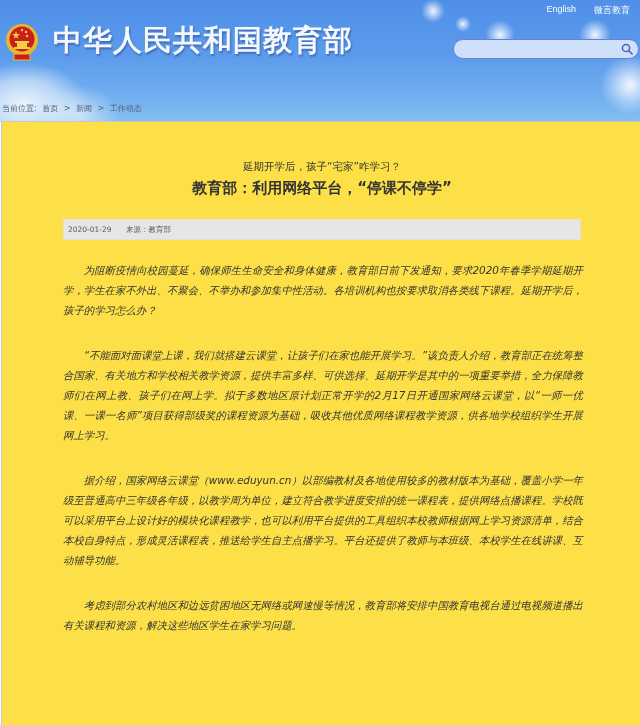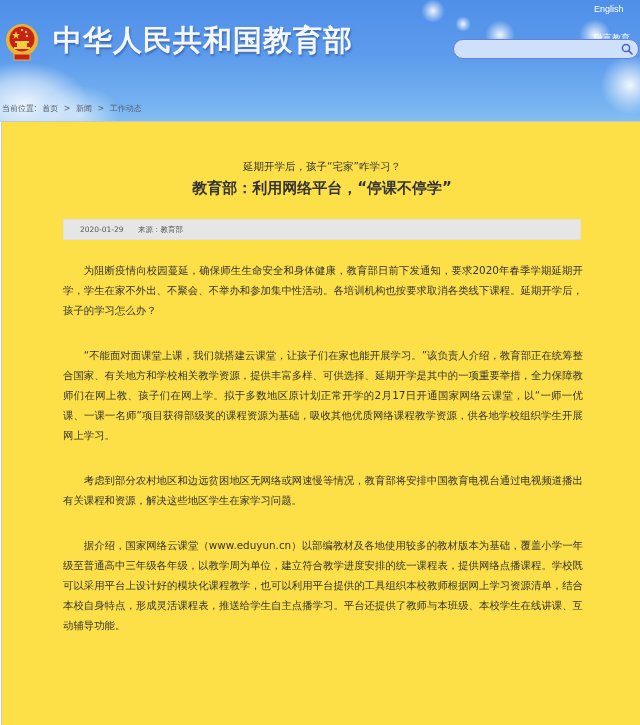--- a/index.html
+++ b/index.html
@@ -39,21 +39,21 @@
   }
   .site-subtitle {
     position: absolute; left: 54px; top: 53px;
     font-family: "Liberation Sans", sans-serif;
     font-size: 10.5px; color: #ffffff; letter-spacing: 0.2px;
     text-shadow: 0 1px 1px rgba(40,70,140,0.5);
     white-space: nowrap;
   }
   .top-links {
     position: absolute; right: 10px; top: 4px; display: flex; gap: 18px;
-    font-family: "Liberation Sans", sans-serif; font-size: 9px; color: #ffffff; flex-direction: column;
+    font-family: "Liberation Sans", sans-serif; font-size: 9px; color: #ffffff;
   }
   .top-links span { cursor: pointer; }
   .search-box {
     position: absolute; left: 453px; top: 39px; width: 186px; height: 20px;
     background: #cfe0fb; border: 1.5px solid #6a7fd6; border-radius: 10px;
   }
   .search-box input {
     position: absolute; left: 8px; top: 2px; width: 150px; height: 14px;
     background: transparent; border: none; outline: none; font-size: 10px;
   }
@@ -76,28 +76,28 @@
     position: absolute; left: 0; width: 640px; top: 38px; text-align: center;
     font-size: 10.5px; color: #333333;
   }
   .headline {
     position: absolute; left: 0; width: 640px; top: 57px; text-align: center;
     font-size: 15px; font-weight: bold; color: #333333;
   }
   .meta-bar {
     position: absolute; left: 61px; top: 97px; width: 518px; height: 21px;
     background: #e6e6e6; border: 1px solid #e0e0e0;
-    font-size: 7.5px; color: #555555; line-height: 19px; padding-left: 16px;
+    font-size: 7.5px; color: #555555; line-height: 19px; padding-left: 4px;
   }
   .meta-bar span { margin-right: 12px; }
   .article {
     position: absolute; left: 61px; top: 138px; width: 520px;
     font-size: 10.4px; color: #333333; line-height: 20px;
   }
-  .article p { text-indent: 2em; margin-bottom: 25px; text-align: justify; }
+  .article p { text-indent: 2em; margin-bottom: 25px; text-align: justify; font-style: italic; }
 </style>
 </head>
 <body>
 
 <div class="banner">
   <div class="cloud"></div>
   <div class="cloud2"></div>
   <div class="dandelion" style="left:420px;top:0px;width:26px;height:22px;"></div>
   <div class="dandelion" style="left:455px;top:16px;width:16px;height:16px;"></div>
   <div class="dandelion" style="left:485px;top:20px;width:30px;height:30px;"></div>
@@ -147,16 +147,16 @@
   <div class="headline">教育部：利用网络平台，“停课不停学”</div>
 
   <div class="meta-bar">
     <span>2020-01-29</span>
     <span>来源：教育部</span>
   </div>
 
   <div class="article">
     <p>为阻断疫情向校园蔓延，确保师生生命安全和身体健康，教育部日前下发通知，要求2020年春季学期延期开学，学生在家不外出、不聚会、不举办和参加集中性活动。各培训机构也按要求取消各类线下课程。延期开学后，孩子的学习怎么办？</p>
     <p>“不能面对面课堂上课，我们就搭建云课堂，让孩子们在家也能开展学习。”该负责人介绍，教育部正在统筹整合国家、有关地方和学校相关教学资源，提供丰富多样、可供选择、延期开学是其中的一项重要举措，全力保障教师们在网上教、孩子们在网上学。拟于多数地区原计划正常开学的2月17日开通国家网络云课堂，以“一师一优课、一课一名师”项目获得部级奖的课程资源为基础，吸收其他优质网络课程教学资源，供各地学校组织学生开展网上学习。</p>
+    <p>据介绍，国家网络云课堂（www.eduyun.cn）以部编教材及各地使用较多的教材版本为基础，覆盖小学一年级至普通高中三年级各年级，以教学周为单位，建立符合教学进度安排的统一课程表，提供网络点播课程。学校既可以采用平台上设计好的模块化课程教学，也可以利用平台提供的工具组织本校教师根据网上学习资源清单，结合本校自身特点，形成灵活课程表，推送给学生自主点播学习。平台还提供了教师与本班级、本校学生在线讲课、互动辅导功能。</p>
     <p>考虑到部分农村地区和边远贫困地区无网络或网速慢等情况，教育部将安排中国教育电视台通过电视频道播出有关课程和资源，解决这些地区学生在家学习问题。</p>
-    <p>据介绍，国家网络云课堂（www.eduyun.cn）以部编教材及各地使用较多的教材版本为基础，覆盖小学一年级至普通高中三年级各年级，以教学周为单位，建立符合教学进度安排的统一课程表，提供网络点播课程。学校既可以采用平台上设计好的模块化课程教学，也可以利用平台提供的工具组织本校教师根据网上学习资源清单，结合本校自身特点，形成灵活课程表，推送给学生自主点播学习。平台还提供了教师与本班级、本校学生在线讲课、互动辅导功能。</p>
   </div>
 </div>
 
 </body></html>

